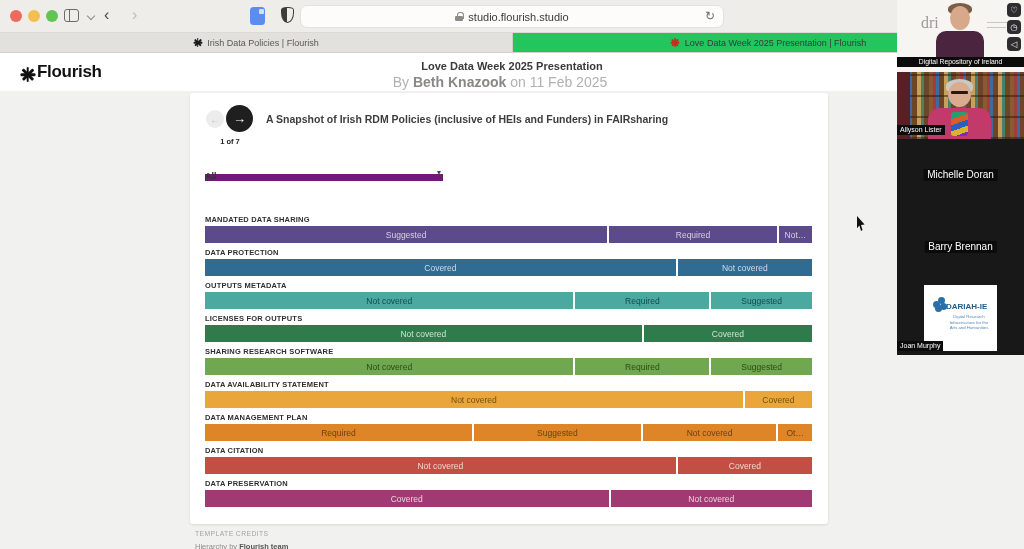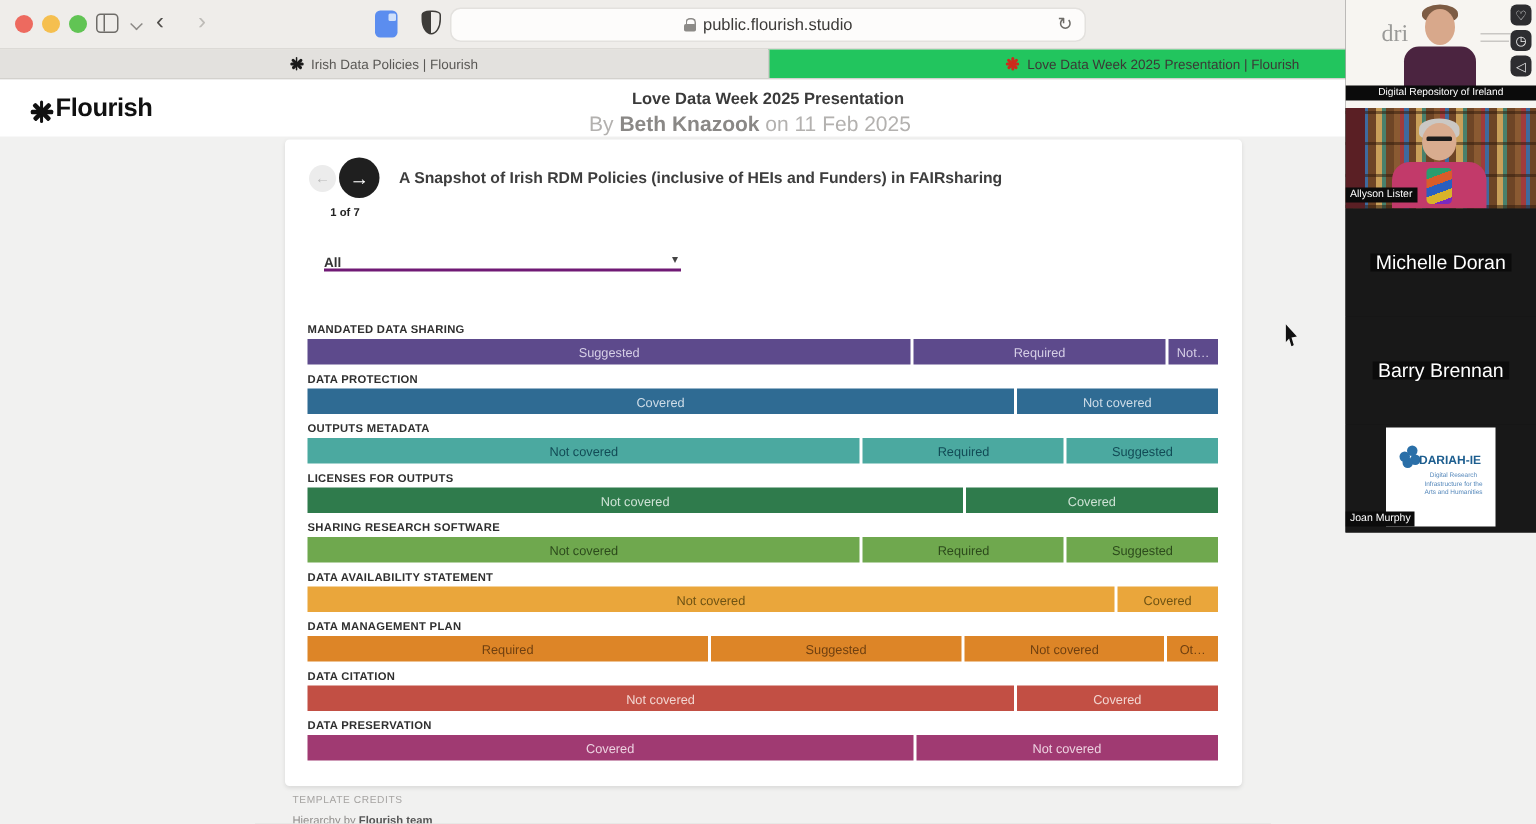--- a/index.html
+++ b/index.html
@@ -65,21 +65,21 @@
 
   .nav-prev { position:absolute; left:16px; top:17px; width:18px; height:18px; border-radius:50%;
     background:#ececec; color:#b9b9b9; font-size:10px; display:flex; align-items:center; justify-content:center; }
   .nav-next { position:absolute; left:36px; top:12px; width:27px; height:27px; border-radius:50%;
     background:#1f1f1f; color:#fff; font-size:13px; display:flex; align-items:center; justify-content:center; }
   .slide-counter { position:absolute; left:12px; top:44px; width:56px; text-align:center;
     font-size:7.5px; font-weight:700; color:#222; }
   .slide-heading { position:absolute; left:76px; top:20px; width:500px;
     font-size:10.5px; font-weight:700; color:#3d3d3d; }
 
-  .filter { position:absolute; left:26px; top:72px; width:238px; height:16px; border-bottom:2px solid #701a75; }
+  .filter { position:absolute; left:15px; top:72px; width:238px; height:16px; border-bottom:7px solid #701a75; }
   .filter-value { font-size:9px; font-weight:600; color:#333; }
   .filter-caret { position:absolute; right:2px; top:3px; font-size:8px; color:#444; }
 
   .chart { position:absolute; left:15px; top:122px; width:607px; }
   .crow { height:33px; }
   .clabel { font-size:7.5px; font-weight:700; color:#2f2f2f; letter-spacing:0.2px; height:9px; line-height:9px; margin-bottom:2px; }
   .cbar { display:flex; gap:2px; height:17px; }
   .cseg { display:flex; align-items:center; justify-content:center; font-size:8.5px;
     overflow:hidden; white-space:nowrap; }
 
@@ -95,21 +95,21 @@
     background:
       linear-gradient(90deg, #5a1f24 0 13px, rgba(0,0,0,0) 13px),
       repeating-linear-gradient(0deg, rgba(45,24,10,0.5) 0 2px, rgba(0,0,0,0) 2px 21px),
       repeating-linear-gradient(90deg, #6e4526 0 5px, #8a5a32 5px 9px, #a03c3c 9px 12px, #3e6a9e 12px 15px, #6e4526 15px 20px, #c9a05a 20px 24px, #49806b 24px 27px); }
   .t3,.t4 { height:72px; background:#181818; }
   .t5 { height:72px; background:#181818; }
   .name-chip { position:absolute; background:#0b0b0b; color:#fff; font-size:7px; line-height:10px;
     padding:0 3px; white-space:nowrap; }
   .chip-full { left:0; bottom:5px; width:127px; font-size:6.8px; }
   .chip-bl { left:0; bottom:4px; }
-  .chip-center { left:50%; top:50%; transform:translate(-50%,-50%); font-size:13px; padding:1px 4px; }
+  .chip-center { left:50%; top:50%; transform:translate(-50%,-50%); font-size:10px; padding:1px 4px; }
 
   .p1-head { position:absolute; left:53px; top:6px; width:20px; height:24px; border-radius:50%; background:#d8a88b; }
   .p1-hair { position:absolute; left:51px; top:3px; width:24px; height:12px; border-radius:50% 50% 40% 40%; background:#7d5c44; }
   .p1-body { position:absolute; left:39px; top:31px; width:48px; height:28px; border-radius:10px 10px 0 0; background:#4b2440; }
   .p1-logo { position:absolute; left:24px; top:14px; font-family:"Liberation Serif", serif; font-size:16px; color:#9a9a98; }
   .p1-line { position:absolute; height:1px; background:#c9c7c4; }
 
   .p2-hair { position:absolute; left:49px; top:7px; width:27px; height:14px; border-radius:50% 50% 30% 30%; background:#cbc8c4; }
   .p2-head { position:absolute; left:51px; top:10px; width:23px; height:25px; border-radius:50%; background:#d9ac8f; }
   .p2-glasses { position:absolute; left:54px; top:19px; width:17px; height:3px; background:#1c1c1c; border-radius:1px; }
@@ -141,21 +141,21 @@
     <div class="traffic t-yellow"></div>
     <div class="traffic t-green"></div>
     <div class="sidebar-ic"></div>
     <div class="chev-down"></div>
     <div class="nav-arrow back">‹</div>
     <div class="nav-arrow fwd">›</div>
     <div class="reader-ic"></div>
     <div class="shield-ic"></div>
     <div class="urlbar">
       <span class="lock"></span>
-      <span class="url-text">public.flourish.studio</span>
+      <span class="url-text">studio.flourish.studio</span>
       <span class="reload">↻</span>
     </div>
   </div>
 
   <div class="tabbar">
     <div class="tab">
       <span class="burst b-sm">
           <i></i>
           <i></i>
           <i></i>

